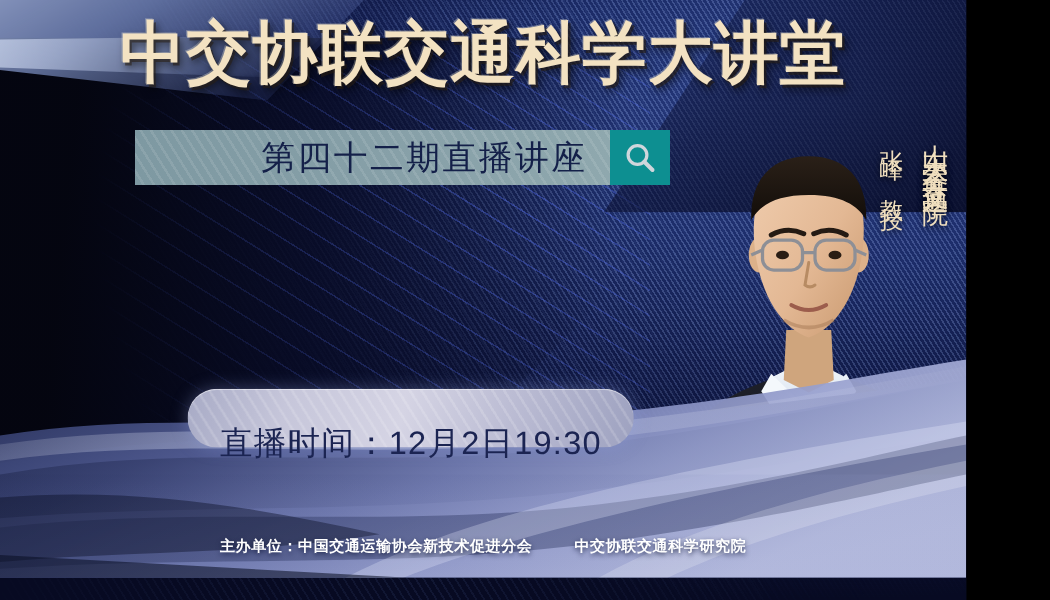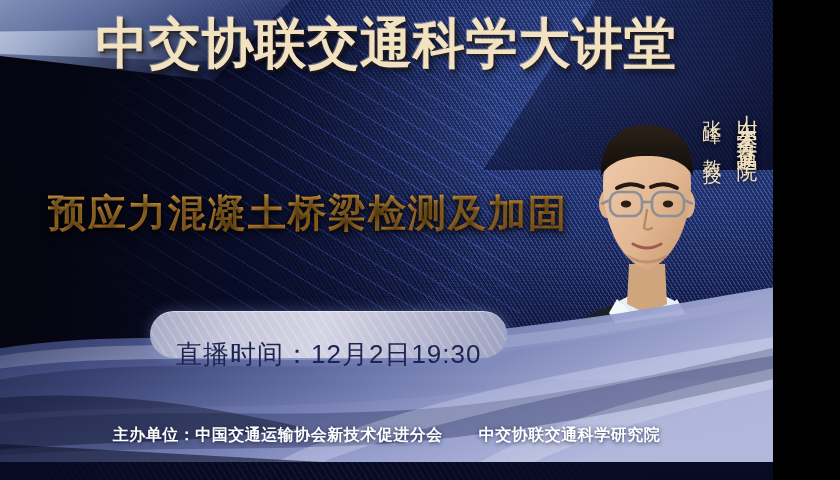--- a/index.html
+++ b/index.html
@@ -211,21 +211,21 @@
     font-size: 19px;
     letter-spacing: 7px;
   }
 
   
   .footer {
     position: absolute;
     left: 0; right: 0; bottom: 34px;
     text-align: center;
     color: #ffffff;
-    font-size: 16px;
+    font-size: 12px;
     font-weight: 700;
     letter-spacing: .5px;
     text-shadow: 0 1px 4px rgba(10,16,50,.75);
     white-space: nowrap;
   }
   .footer .gap { display:inline-block; width: 26px; }
 </style>
 </head>
 <body>
 
@@ -362,22 +362,32 @@
 
       <path d="M 0 150 C 120 140 230 160 330 182 C 220 200 110 196 0 206 Z" fill="rgba(6,10,30,.45)"></path>
       <path d="M 0 200 L 360 220 L 0 220 Z" fill="rgba(4,8,26,.6)"></path>
 
       <rect x="0" y="130" width="840" height="90" fill="url(#silkA)" opacity=".10"></rect>
     </svg>
   </div>
 
   <div class="main-title">中交协联交通科学大讲堂</div>
 
-
-  <div class="topic">预应力混凝土桥梁检测及加固</div>
+  <div class="subtitle-row">
+    <div class="subtitle-bar">
+      <span class="subtitle-text">第四十二期直播讲座</span>
+    </div>
+    <div class="search-box">
+      <svg width="28" height="28" viewBox="0 0 28 28" aria-hidden="true">
+        <circle cx="12" cy="12" r="7.5" fill="none" stroke="#cfd6dc" stroke-width="2.6"></circle>
+        <line x1="17.4" y1="17.4" x2="24" y2="24" stroke="#cfd6dc" stroke-width="3.2" stroke-linecap="round"></line>
+      </svg>
+    </div>
+  </div>
+
 
   <div class="time-badge">
     <span class="time-text">直播时间：12月2日19:30</span>
   </div>
 
   <div class="v-col v-org">山东大学齐鲁交通学院</div>
   <div class="v-col v-name">张峰　教授</div>
 
   <div class="footer">
     <span>主办单位：中国交通运输协会新技术促进分会</span>

